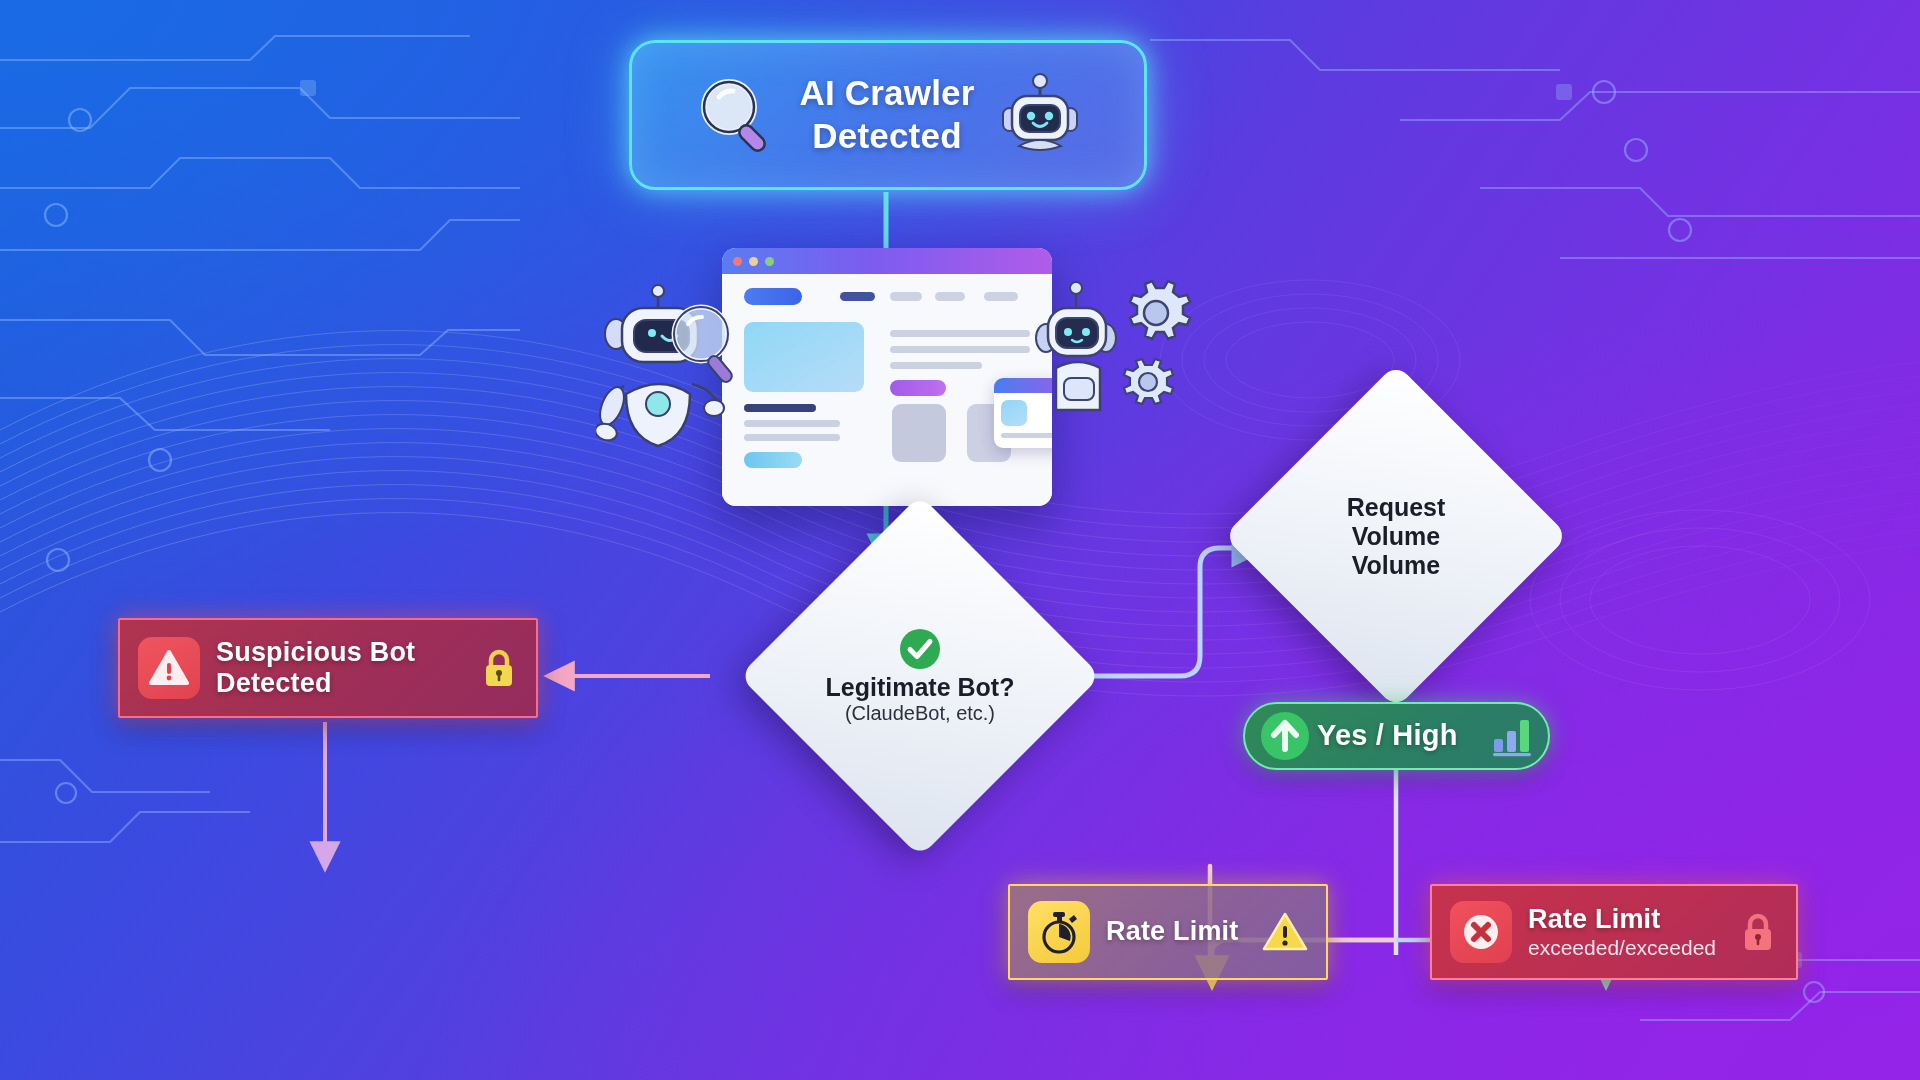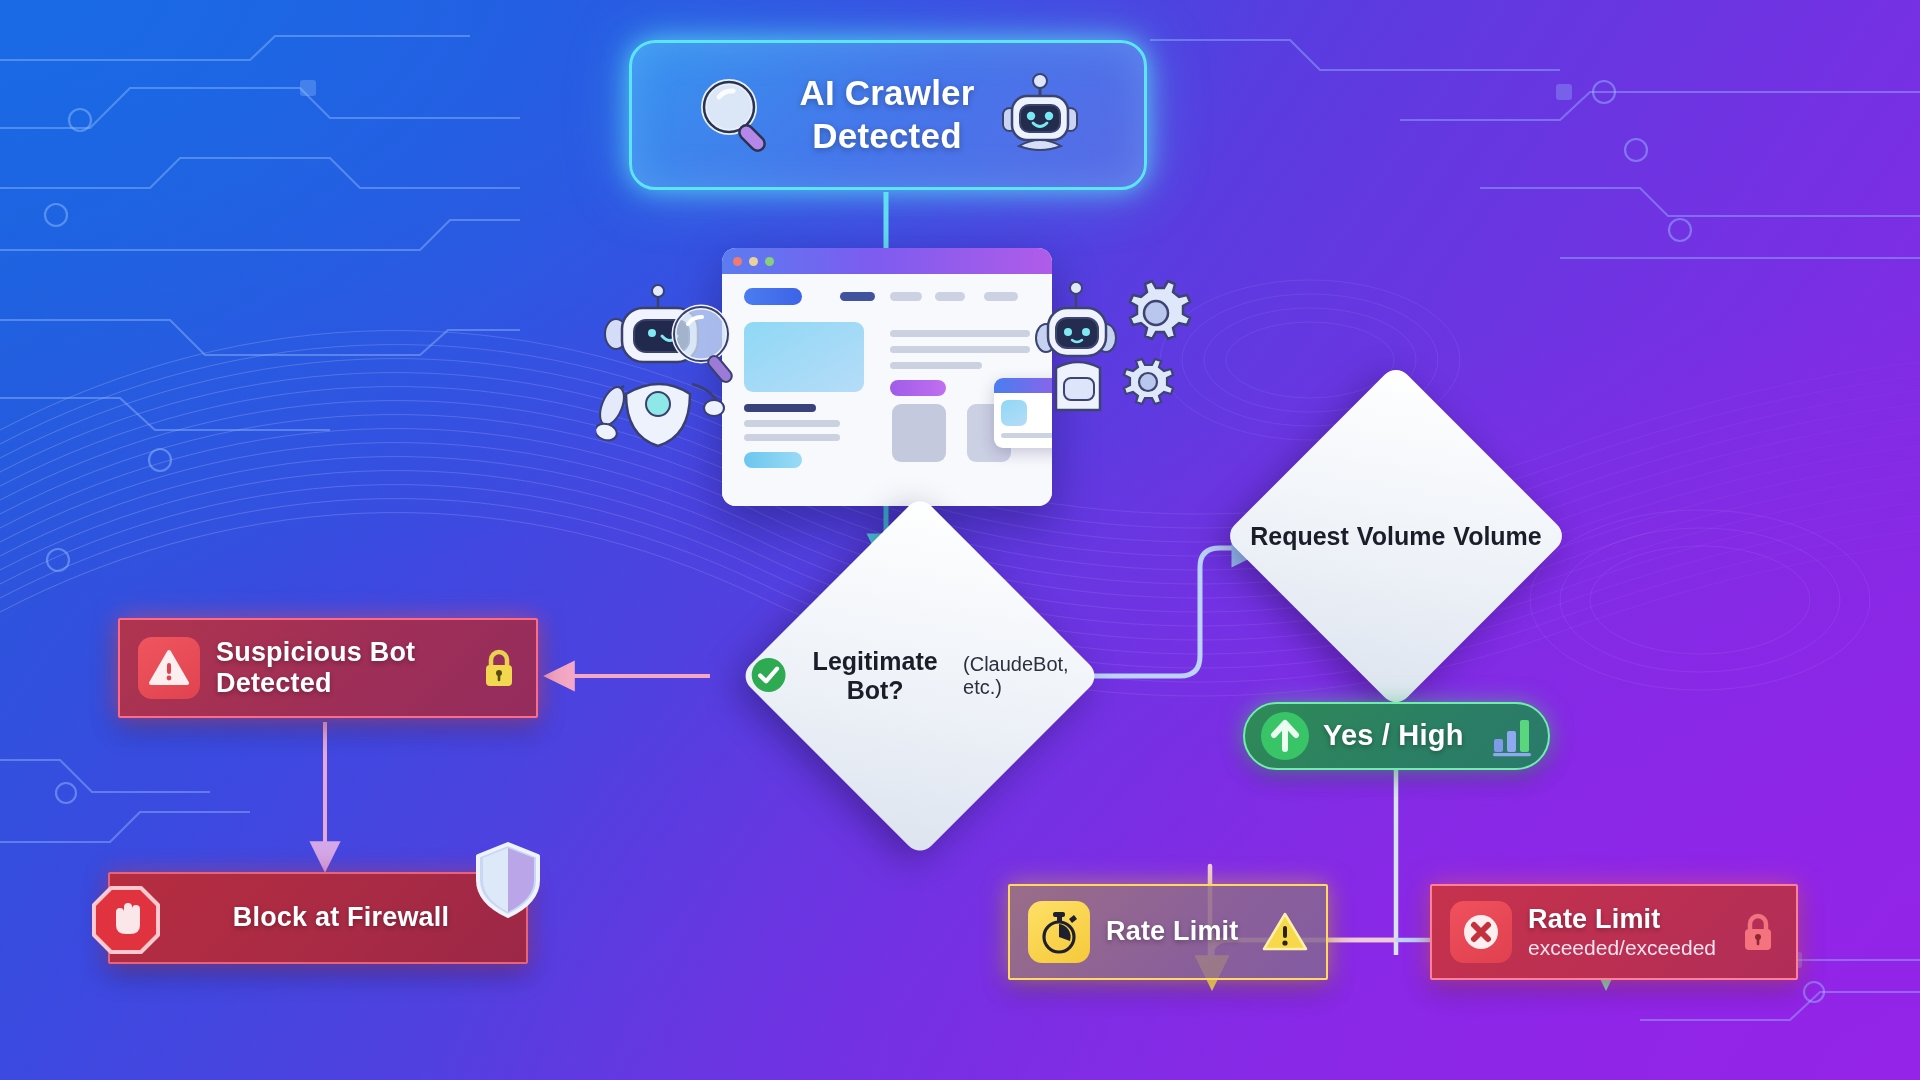--- a/index.html
+++ b/index.html
@@ -59,22 +59,22 @@
   
   .diamond-wrap { position:absolute; }
   .diamond {
     position:absolute; inset:0;
     background:linear-gradient(145deg,#ffffff 0%,#eef2f8 55%,#dde4ef 100%);
     transform:rotate(45deg);
     border-radius:16px;
     box-shadow:0 12px 34px rgba(20,10,60,.38);
   }
   .diamond-content {
-    position:absolute; inset:0; display:flex; 
-    align-items:center; justify-content:center; gap:8px;
+    position:absolute; inset:0; display:flex; flex-direction:column;
+    align-items:center; justify-content:center; gap:0;
   }
   .d-title { color:#1b1d28; font-size:25px; font-weight:bold; line-height:1.16; text-align:center; }
   .d-sub   { color:#2d2f3c; font-size:20px; }
 
   
   .box {
     position:absolute; display:flex; align-items:center; gap:16px;
     border-radius:2px; padding:0 18px;
   }
   .box .icon-tile {
@@ -99,21 +99,21 @@
     border:2.5px solid #e8637a;
     box-shadow:0 0 22px rgba(230,70,100,.45), 0 10px 28px rgba(0,0,0,.3);
     justify-content:center;
   }
   #yes-high-pill {
     left:1243px; top:702px; width:307px; height:68px;
     border-radius:34px;
     background:linear-gradient(135deg,#2f8a57 0%,#2b7f63 55%,#2a7a6b 100%);
     border:2.5px solid #6ff0a8;
     box-shadow:0 0 22px rgba(90,235,150,.5), 0 8px 22px rgba(0,0,0,.28);
-    gap:12px; padding:0 14px;
+    gap:6px; padding:0 14px;
   }
   #yes-high-pill .l1 { font-size:29px; }
   #rate-limit-warn-box {
     left:1008px; top:884px; width:320px; height:96px;
     background:linear-gradient(135deg, rgba(160,120,120,.85) 0%, rgba(140,105,140,.85) 60%, rgba(130,100,150,.85) 100%);
     border:2.5px solid #ffd95e;
     box-shadow:0 0 24px rgba(255,210,80,.5), 0 10px 26px rgba(0,0,0,.28);
   }
   #rate-limit-block-box {
     left:1430px; top:884px; width:368px; height:96px;
@@ -383,32 +383,20 @@
     <div class="trail">
       <svg width="38" height="42" viewBox="0 0 38 42">
         <path d="M11 18 V 13 a8 8 0 0 1 16 0 V 18" stroke="#e8d24e" stroke-width="4.5" fill="none"></path>
         <rect x="6" y="18" width="26" height="21" rx="4" fill="#f2d84e"></rect>
         <circle cx="19" cy="26" r="3" fill="#5a4a10"></circle>
         <path d="M19 27 v 6" stroke="#5a4a10" stroke-width="2.6" stroke-linecap="round"></path>
       </svg>
     </div>
   </div>
 
-  <div class="box" id="block-firewall-box">
-    <svg width="76" height="76" viewBox="0 0 76 76" style="position:absolute;left:-22px;top:8px">
-      <path d="M23 6 H 53 L 70 23 V 53 L 53 70 H 23 L 6 53 V 23 Z" fill="#e0333f" stroke="#ffc9cf" stroke-width="4" stroke-linejoin="round"></path>
-      <path d="M28 48 V 30 q0-4 4-4 t4 4 v -5 q0-4 4-4 t4 4 v 2 q0-4 4-4 t4 4 v 16 q0 9 -10 9 h -4 q-10 0 -10 -9 Z" fill="#fbe7ea"></path>
-    </svg>
-    <span class="l1" style="margin-left:46px">Block at Firewall</span>
-    <svg width="72" height="80" viewBox="0 0 72 80" style="position:absolute;right:-18px;top:-34px">
-      <path d="M36 4 L66 16 V 40 Q 66 62 36 76 Q 6 62 6 40 V 16 Z" fill="#c9d8f2" stroke="#eef3fc" stroke-width="4" stroke-linejoin="round"></path>
-      <path d="M36 8 L62 18 V 40 Q 62 59 36 72 Z" fill="#b494e6" opacity=".75"></path>
-      <path d="M36 8 L11 18 V 40 Q 11 59 36 72 Z" fill="#dde8f8"></path>
-    </svg>
-  </div>
 
   <div class="box" id="yes-high-pill">
     <svg width="52" height="52" viewBox="0 0 52 52">
       <circle cx="26" cy="26" r="24" fill="#39c468"></circle>
       <path d="M26 39 V 15" stroke="#ecfdf2" stroke-width="6" stroke-linecap="round"></path>
       <path d="M15 25 L26 13 L37 25" stroke="#ecfdf2" stroke-width="6" fill="none" stroke-linecap="round" stroke-linejoin="round"></path>
     </svg>
     <span class="l1">Yes / High</span>
     <div class="trail">
       <svg width="44" height="42" viewBox="0 0 44 42">

